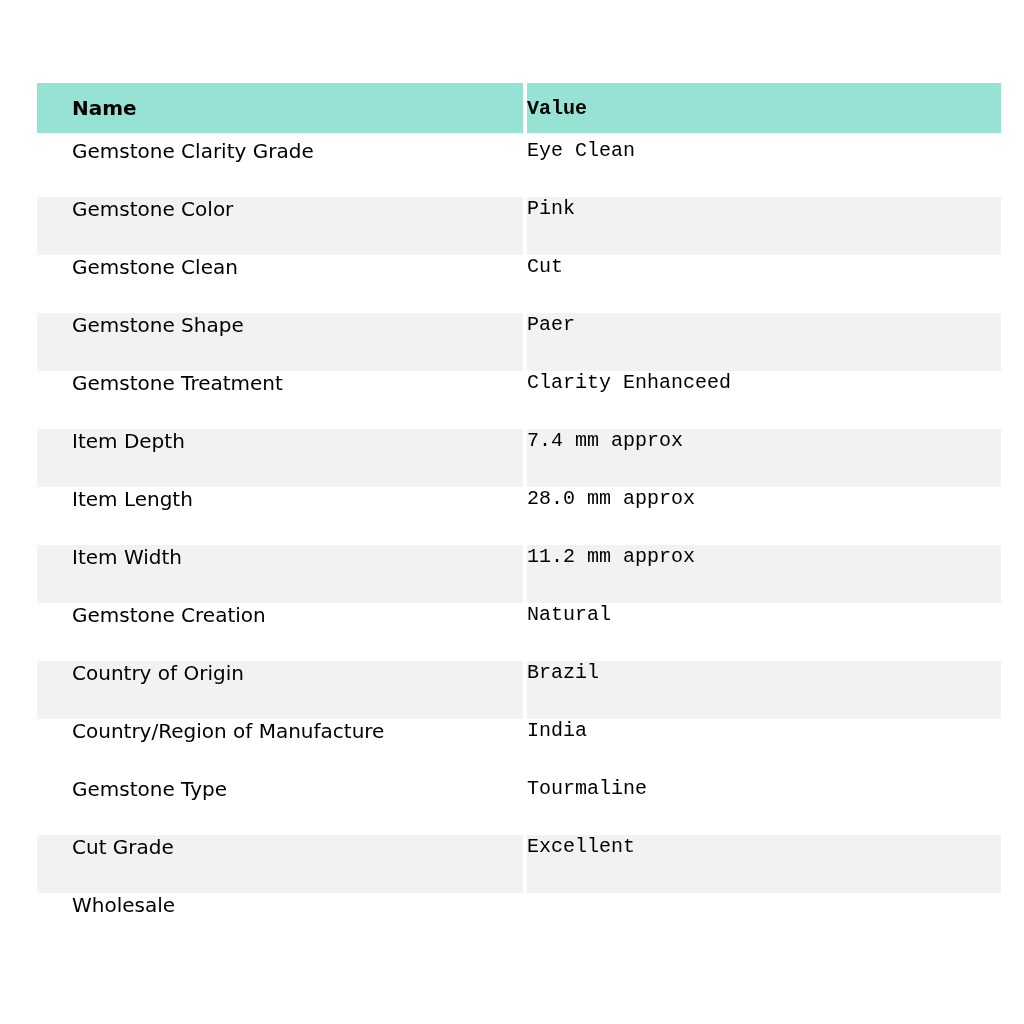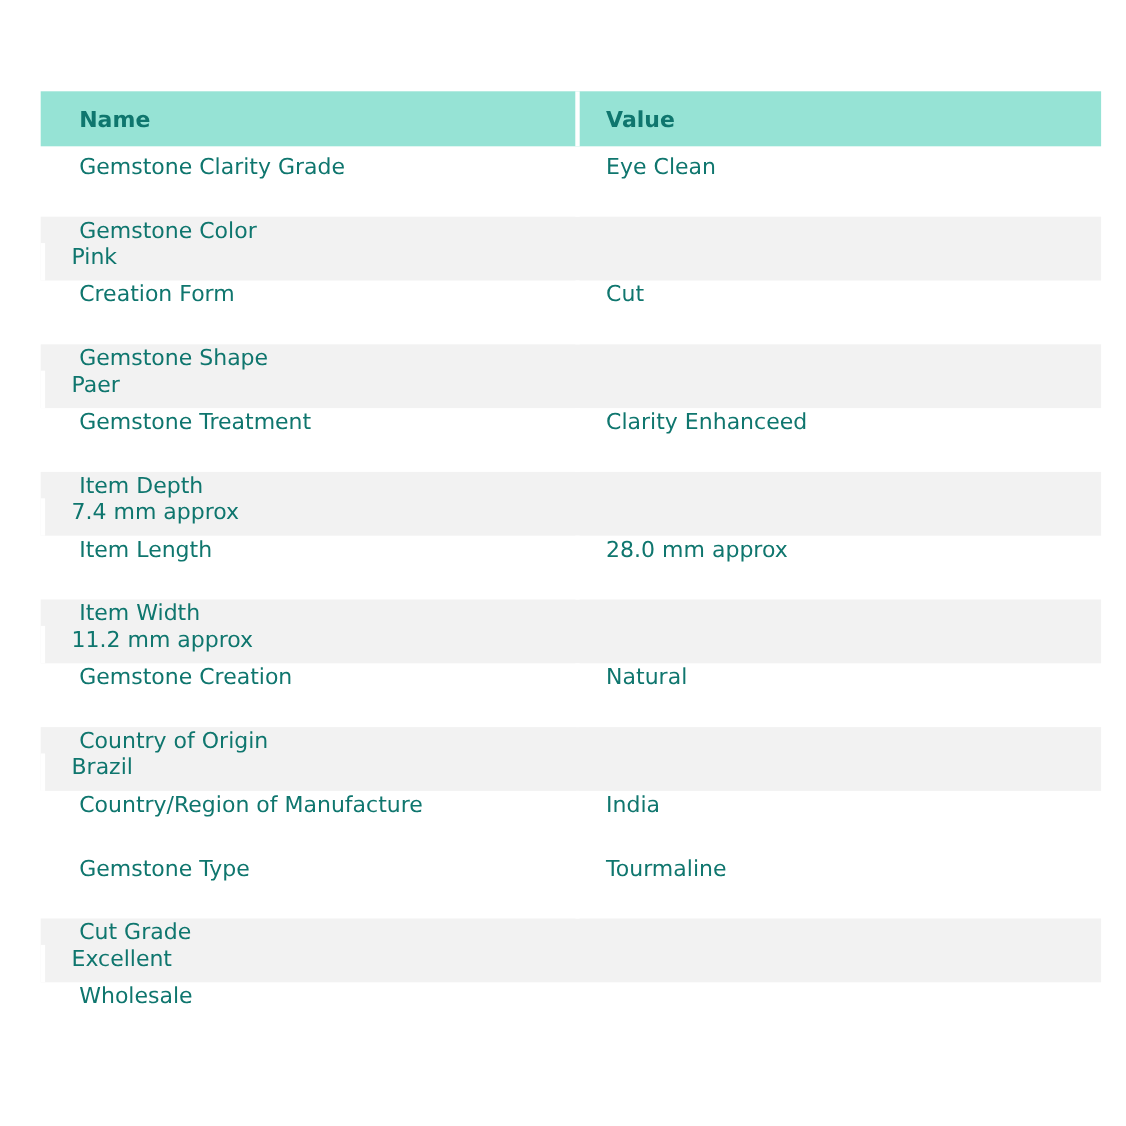--- a/index.html
+++ b/index.html
@@ -28,41 +28,40 @@
     display: flex;
     align-items: center;
     font-weight: 600;
   }
   .row {
     display: flex;
     height: 58px;
   }
   .row.alt {
     background: #f2f2f2;
-    flex-direction: column;
   }
   .cell {
     display: flex;
     align-items: flex-start;
     box-sizing: border-box;
   }
   .cell.name-col {
     width: 486px;
     padding-left: 35px;
   }
   .cell.value-col {
     flex: 1;
     border-left: 4px solid #ffffff;
-    padding-left: 24px;
+    font-family: Liberation Mono, monospace;
   }
 </style>
 </head>
 <body>
 
-<div class="spec-table" style="color: #0f766e;">
+<div class="spec-table" style="color: #000000;">
   <div class="header-row" style="background: rgb(150, 227, 213);">
     <div class="cell name-col">
       <span>Name</span>
     </div>
     <div class="cell value-col">
       <span>Value</span>
     </div>
   </div>
   <div id="rows-container">
   <div class="row">
@@ -78,21 +77,21 @@
     <div class="cell name-col">
       <span>Gemstone Color</span>
     </div>
     <div class="cell value-col">
       <span>Pink</span>
     </div>
   </div>
 
   <div class="row">
     <div class="cell name-col">
-      <span>Creation Form</span>
+      <span>Gemstone Clean</span>
     </div>
     <div class="cell value-col">
       <span>Cut</span>
     </div>
   </div>
 
   <div class="row alt">
     <div class="cell name-col">
       <span>Gemstone Shape</span>
     </div>

